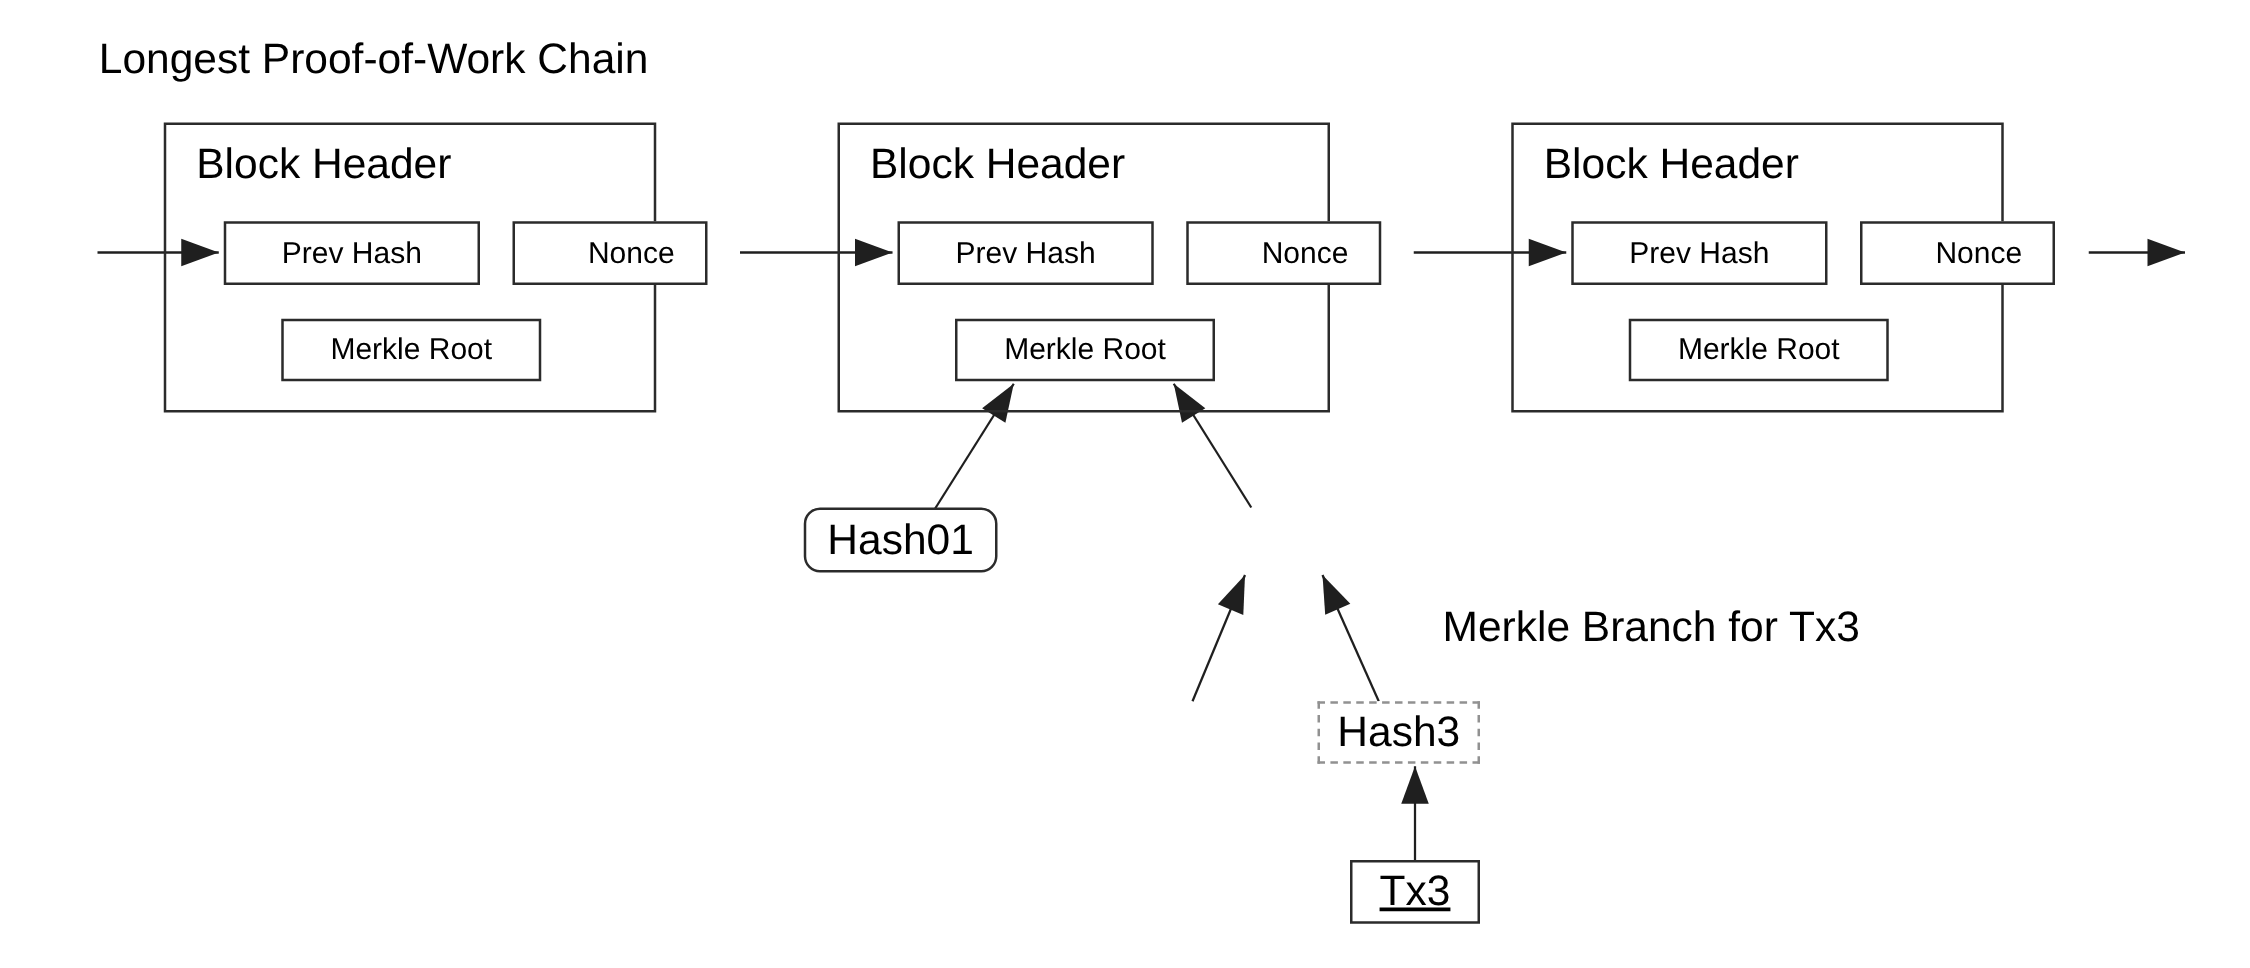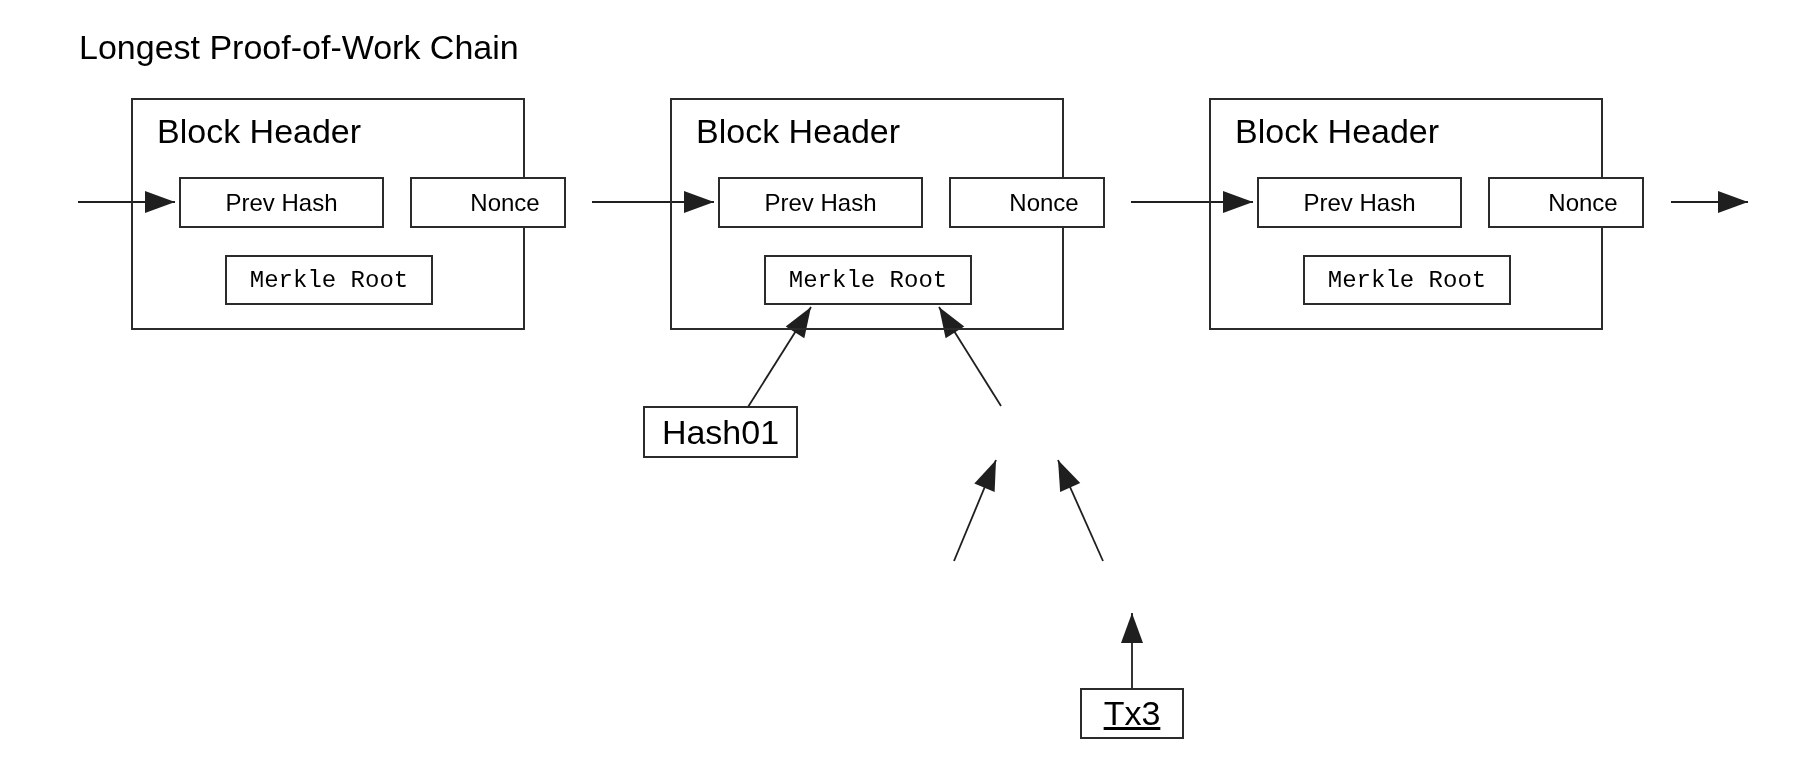--- a/index.html
+++ b/index.html
@@ -31,31 +31,31 @@
   .block-title{position:absolute;left:24px;top:12px;font-size:34px;white-space:nowrap;}
   .cell{
     position:absolute;box-sizing:border-box;
     border:2px solid var(--solid-border);
     background:var(--bg);
     display:flex;align-items:center;justify-content:center;
     font-size:24px;white-space:nowrap;
   }
   .prev-hash{left:46px;top:77px;width:205px;height:51px;}
   .nonce{left:277px;top:77px;width:156px;height:51px;padding-left:34px;}
-  .merkle-root{left:92px;top:155px;width:208px;height:50px;font-family:Liberation Mono, monospace;}
+  .merkle-root{left:92px;top:155px;width:208px;height:50px;}
 
   .leaf{
     position:absolute;box-sizing:border-box;
     border:2px solid var(--solid-border);
     background:var(--bg);
     display:flex;align-items:center;justify-content:center;
     font-size:34px;white-space:nowrap;
   }
   .dashed{border:2px dashed var(--dashed-border);}
-  #box-hash01{left:632px;top:406px;width:155px;height:52px;}
+  #box-hash01{left:632px;top:406px;width:155px;height:52px;border-radius:13px;}
   #box-hash23{left:940px;top:406px;width:155px;height:52px;}
   #box-hash2{left:863px;top:561px;width:130px;height:50px;}
   #box-hash3{left:1043px;top:561px;width:130px;height:50px;}
   #box-tx3{left:1069px;top:688px;width:104px;height:51px;text-decoration:underline;}
 
   #arrow-layer{position:absolute;left:0;top:0;width:1800px;height:774px;pointer-events:none;}
   #arrow-layer line{stroke:var(--line);}
   #arrow-layer .ah{fill:var(--line);}
 </style>
 </head>
@@ -76,20 +76,21 @@
     <line x1="1660" y1="202" x2="1737" y2="202" stroke-width="2" marker-end="url(#ah)"></line>
 
     <line x1="737" y1="407" x2="800" y2="307" stroke-width="1.8" marker-end="url(#ah)"></line>
     <line x1="990" y1="406" x2="928" y2="307" stroke-width="1.8" marker-end="url(#ah)"></line>
     <line x1="943" y1="561" x2="985" y2="460" stroke-width="1.8" marker-end="url(#ah)"></line>
     <line x1="1092" y1="561" x2="1047" y2="460" stroke-width="1.8" marker-end="url(#ah)"></line>
     <line x1="1121" y1="688" x2="1121" y2="613" stroke-width="1.8" marker-end="url(#ah)"></line>
   </svg>
 
   <div class="label" id="diagram-title">Longest Proof-of-Work Chain</div>
+  <div class="label" id="branch-label">Merkle Branch for Tx3</div>
 
   <div class="block" style="left:120px">
     <div class="block-title">Block Header</div>
     <div class="cell prev-hash">Prev Hash</div>
     <div class="cell nonce">Nonce</div>
     <div class="cell merkle-root">Merkle Root</div>
   </div>
 
   <div class="block" style="left:659px">
     <div class="block-title">Block Header</div>
@@ -99,15 +100,16 @@
   </div>
 
   <div class="block" style="left:1198px">
     <div class="block-title">Block Header</div>
     <div class="cell prev-hash">Prev Hash</div>
     <div class="cell nonce">Nonce</div>
     <div class="cell merkle-root">Merkle Root</div>
   </div>
 
   <div class="leaf" id="box-hash01">Hash01</div>
+  <div class="leaf dashed" id="box-hash3">Hash3</div>
   <div class="leaf" id="box-tx3">Tx3</div>
 
 </div>
 
 </body></html>

